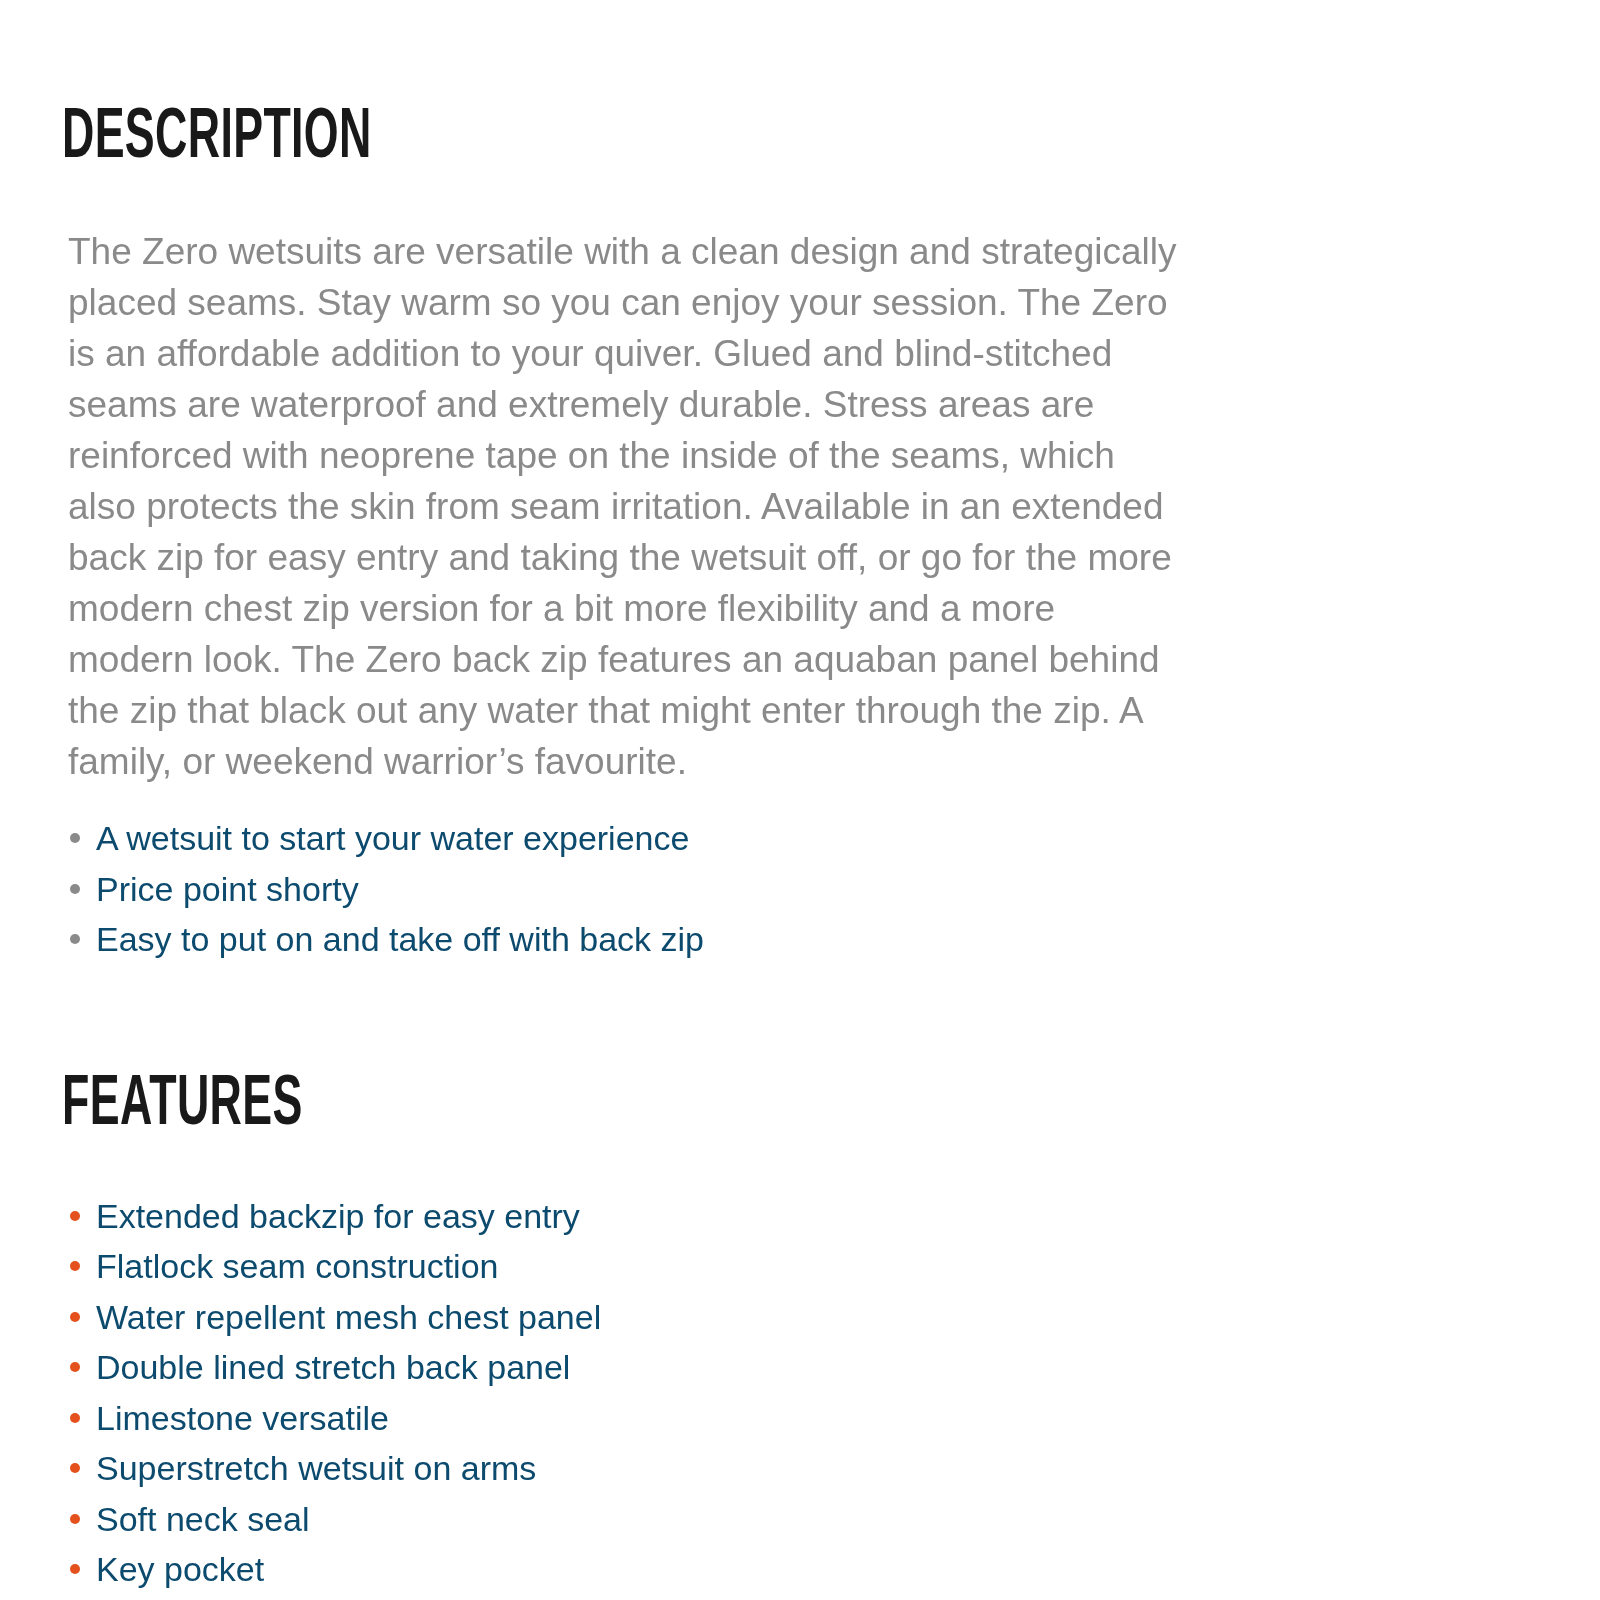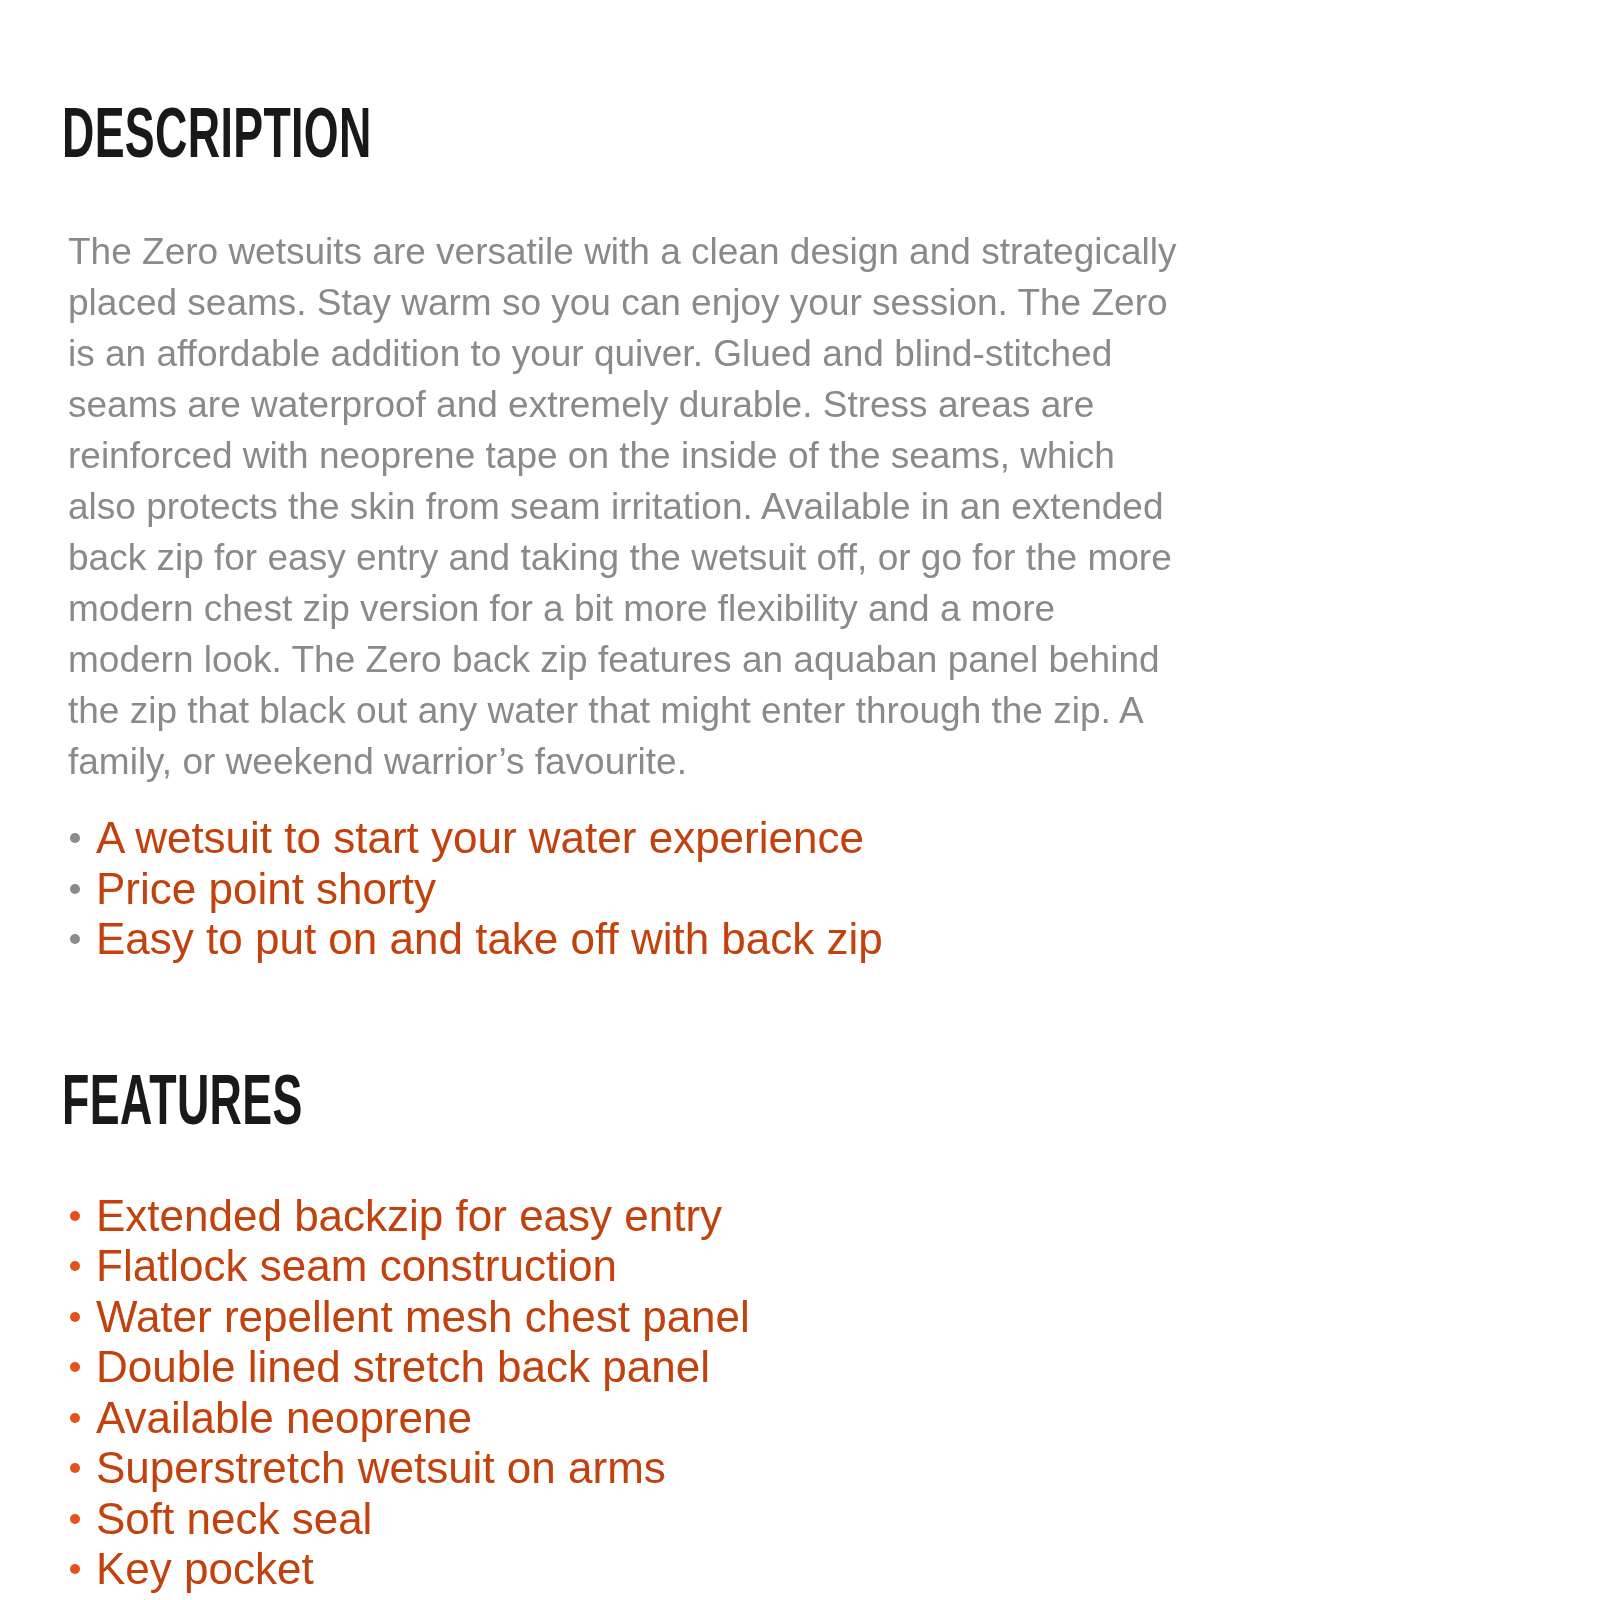--- a/index.html
+++ b/index.html
@@ -33,22 +33,22 @@
     max-width: 1470px;
     padding-left: 6px;
   }
   ul.bullets {
     list-style: none;
     margin-top: 26px;
     padding-left: 6px;
   }
   ul.bullets li {
     position: relative;
-    color: #c2410c;
-    font-size: 44px;
+    color: #0c4a6e;
+    font-size: 34px;
     line-height: 50.5px;
     padding-left: 28px;
   }
   ul.bullets li::before {
     content: "";
     position: absolute;
     left: 2px;
     top: 20px;
     width: 10px;
     height: 10px;
@@ -79,20 +79,20 @@
 
   <section class="features-section">
     <h2 class="section-heading features-heading">FEATURES</h2>
 
     <ul class="bullets orange">
 
     <li>Extended backzip for easy entry</li>
         <li>Flatlock seam construction</li>
         <li>Water repellent mesh chest panel</li>
         <li>Double lined stretch back panel</li>
-        <li>Available neoprene</li>
+        <li>Limestone versatile</li>
         <li>Superstretch wetsuit on arms</li>
         <li>Soft neck seal</li>
         <li>Key pocket</li>
       </ul>
   </section>
 
 </div>
 
 </body></html>

